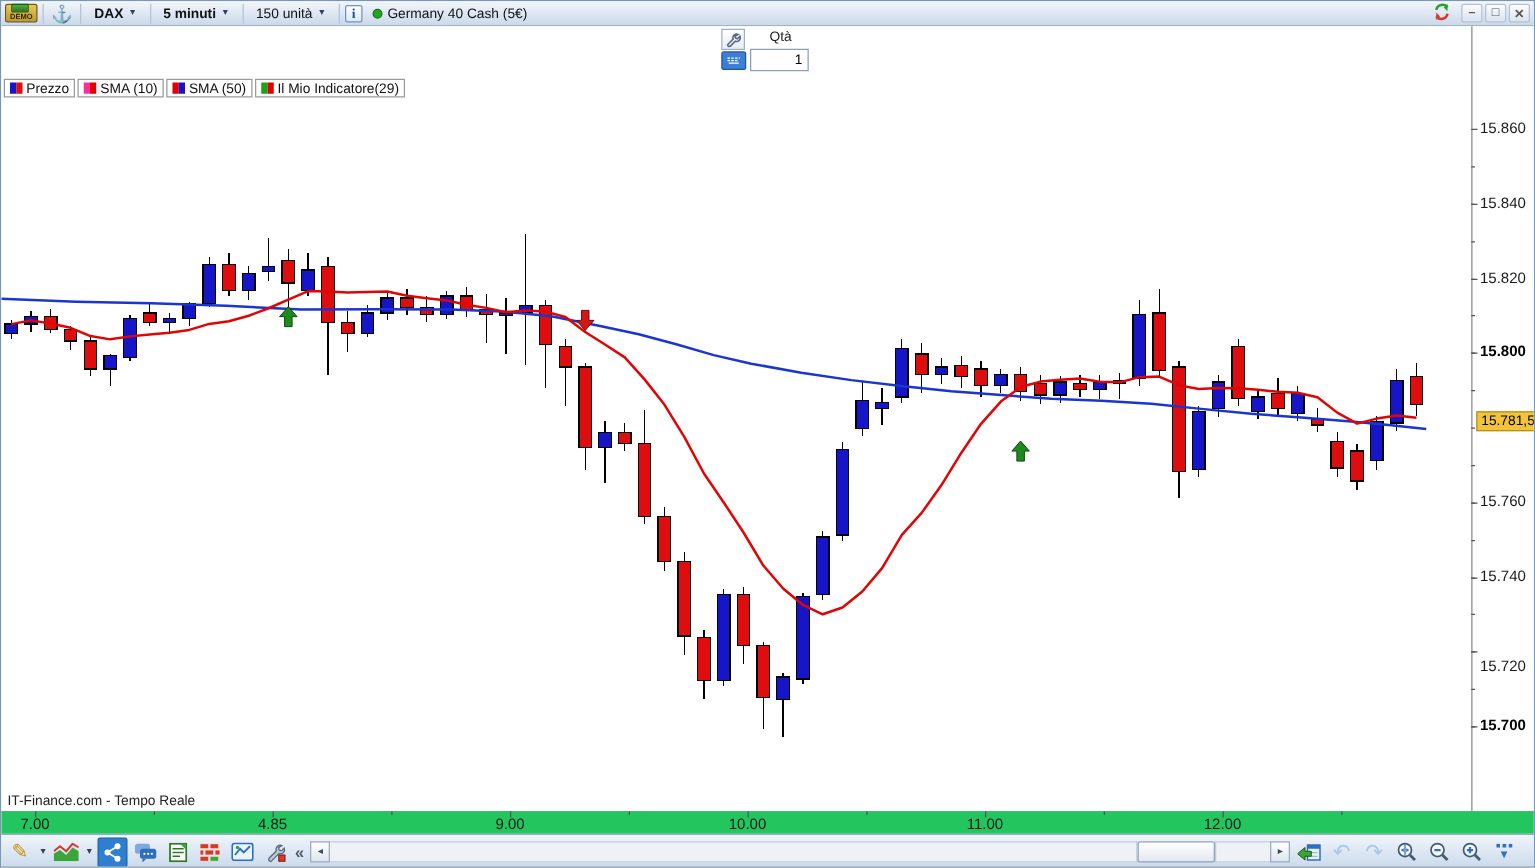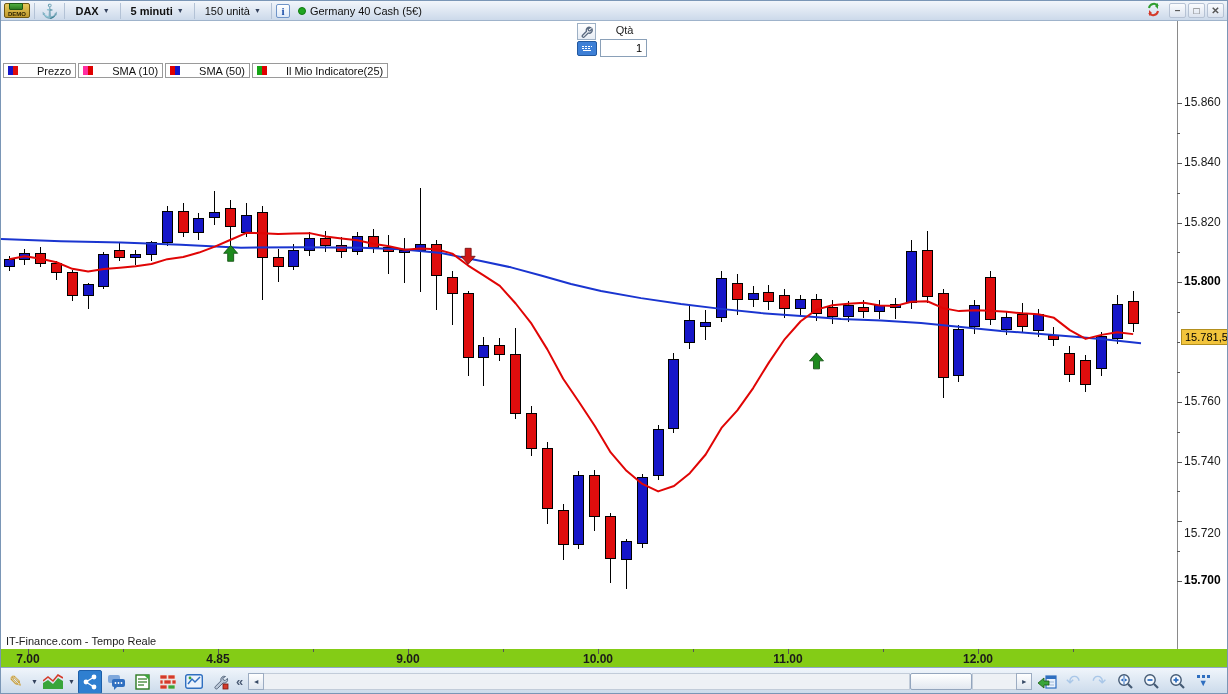--- a/index.html
+++ b/index.html
@@ -37,33 +37,33 @@
   .qty-wrench{position:absolute;left:576px;top:2px;width:19px;height:17px;border:1px solid #9db0c5;
               background:linear-gradient(#fff,#e7edf5);display:flex;align-items:center;justify-content:center;}
   .qty-label{position:absolute;left:600px;top:3px;width:47px;text-align:center;color:#222;}
   .qty-kbd{position:absolute;left:576px;top:20px;width:20px;height:15px;background:#3d7fd6;border:1px solid #22589e;
            border-radius:2px;display:flex;align-items:center;justify-content:center;}
   .qty-kbd svg{display:block;}
   .qty-input{position:absolute;left:599px;top:18px;width:47px;height:18px;border:1px solid #8aa0b8;
              font-family:"Liberation Sans",sans-serif;font-size:11px;text-align:right;padding-right:4px;}
   
   .legend{position:absolute;left:2px;top:42px;display:flex;gap:2px;}
-  .leg-box{display:flex;align-items:center;gap:19px;border:1px solid #9a9a9a;background:#fff;
+  .leg-box{display:flex;align-items:center;gap:3px;border:1px solid #9a9a9a;background:#fff;
            padding:1px 4px;height:15px;}
   .swatch{width:10px;height:9px;display:flex;}
   .swatch i{flex:1;}
   
   .price-axis{position:absolute;left:1176px;top:0;width:52px;height:628px;margin-top:14px;}
   .y-tick{position:absolute;left:0;width:5px;height:1px;background:#555;}
   .y-tick.minor{width:3px;}
   .y-lab{position:absolute;left:7px;font-size:12px;color:#1a1a1a;white-space:nowrap;}
   .y-lab.bold{font-weight:bold;color:#000;text-align:center;}
   .last-price{position:absolute;left:4px;background:#f2c43c;border:1px solid #b38f1d;color:#000;
               font-size:11px;padding:1px 3px;white-space:nowrap;}
-  .x-axis{position:absolute;left:0;top:628px;width:1228px;height:18px;background:#84cc16;font-weight:bold;}
+  .x-axis{position:absolute;left:0;top:628px;width:1228px;height:18px;background:#22c55e;}
   .x-tick{position:absolute;top:0;width:1px;height:5px;background:#555;}
   .x-tick.minor{height:3px;}
   .x-lab{position:absolute;top:3px;font-size:12px;color:#1a1a1a;transform:translateX(-50%);}
   .watermark{position:absolute;left:5px;top:614px;font-size:11px;color:#222;}
   
   .toolbar{position:absolute;left:0;top:666px;width:1228px;height:28px;
            background:linear-gradient(#f0f5fb,#c9d9ea);border-top:1px solid #8fa8c8;
            display:flex;align-items:center;padding:0 2px;}
   .tool-btn{height:24px;min-width:24px;display:flex;align-items:center;justify-content:center;
             border:1px solid transparent;border-radius:2px;margin:0 1px;}
@@ -323,21 +323,21 @@
             <i style="background: rgb(224, 0, 0);"></i>
             <i style="background: rgb(22, 22, 200);"></i>
           </span>
           <span>SMA (50)</span>
         </div>
         <div class="leg-box">
           <span class="swatch">
             <i style="background: rgb(22, 165, 22);"></i>
             <i style="background: rgb(224, 0, 0);"></i>
           </span>
-          <span>Il Mio Indicatore(25)</span>
+          <span>Il Mio Indicatore(29)</span>
         </div>
       </div>
 
     <div class="price-axis" id="price-axis">
         <div class="y-tick minor" style="top: 98px;"></div>
         <div class="y-tick minor" style="top: 128px;"></div>
         <div class="y-tick minor" style="top: 158px;"></div>
         <div class="y-tick minor" style="top: 188px;"></div>
         <div class="y-tick minor" style="top: 217px;"></div>
         <div class="y-tick minor" style="top: 247px;"></div>

